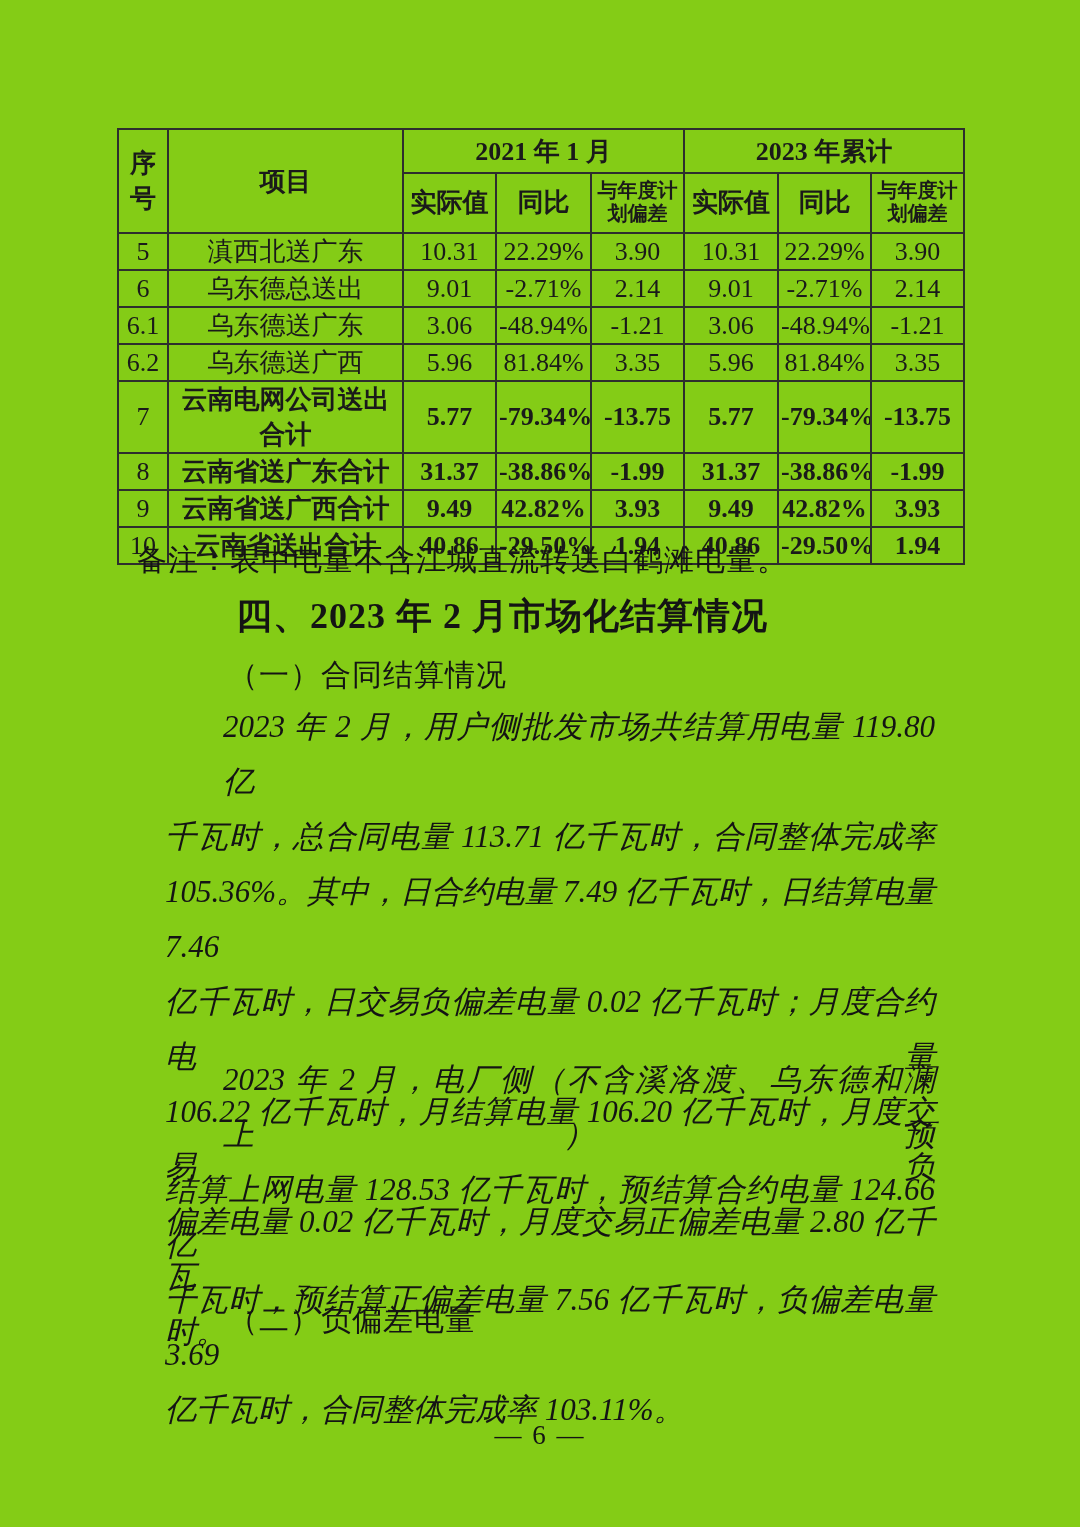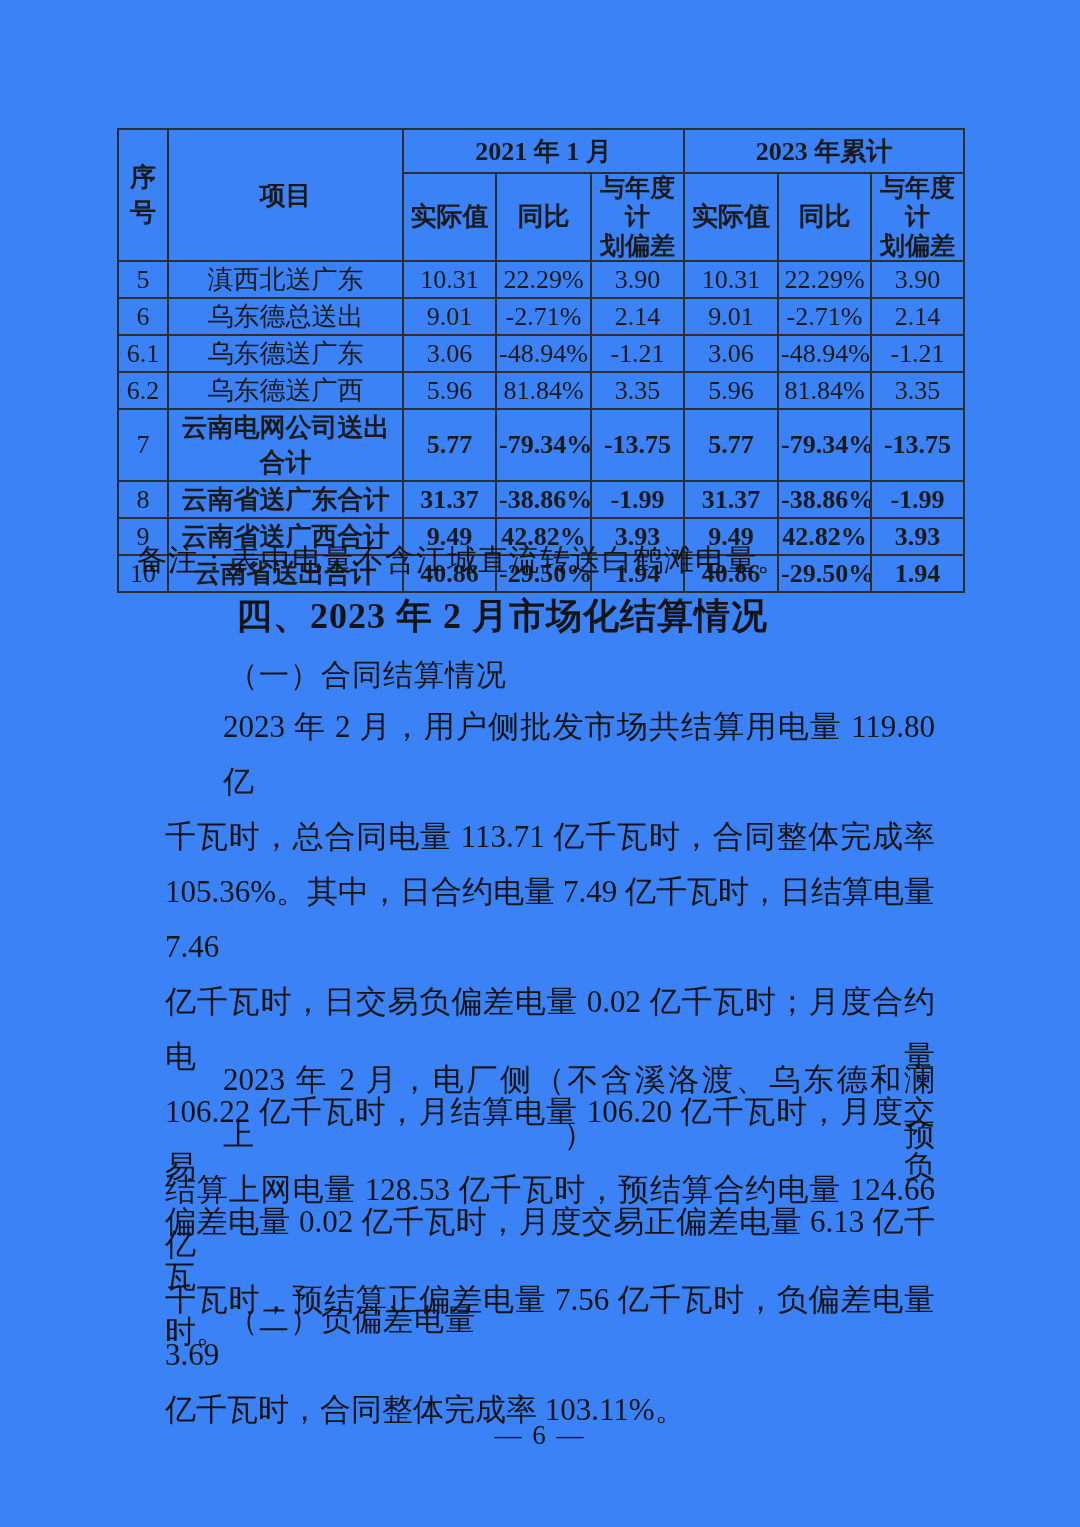--- a/index.html
+++ b/index.html
@@ -5,21 +5,21 @@
   html, body { margin: 0; padding: 0; }
   body {
     background: #e8e8e8;
     font-family: "Liberation Serif", "DejaVu Serif", serif;
   }
   .page {
     position: relative;
     width: 1080px;
     height: 1527px;
     margin: 0 auto;
-    background: #3b82f6;
+    background: #84cc16;
     color: #141414;
     overflow: hidden;
   }
 
   
   table.tbl {
     position: absolute;
     left: 117px;
     top: 128px;
     width: 846px;
@@ -33,21 +33,21 @@
     padding: 0 2px;
     text-align: center;
     vertical-align: middle;
     overflow: hidden;
     font-weight: normal;
   }
   .tbl thead th { font-weight: bold; }
   .tbl tr.r-group th { height: 42px; }
   .tbl tr.r-sub th { height: 58px; line-height: 1.15; }
   .tbl tbody tr { height: 37px; }
-  .th-dev { white-space: pre-line; font-size: 25px; }
+  .th-dev { white-space: pre-line; font-size: 20px; font-family: Liberation Mono, monospace; }
   .tbl tbody tr.bold-row td { font-weight: bold; }
   .tbl tbody tr.bold-row td.c-seq { font-weight: normal; }
 
   
   .note {
     position: absolute;
     left: 137px;
     top: 540px;
     font-size: 30px;
     letter-spacing: 1px;
@@ -77,21 +77,21 @@
     position: absolute;
     left: 165px;
     width: 770px;
     font-size: 31px;
     line-height: 55px;
   }
   .para1 { top: 699px; }
   .para2 { top: 1052px; }
   .para3 { top: 1349px; }
 
-  .line { width: 100%; }
+  .line { width: 100%; font-style: italic; }
   .line.fill { text-align: justify; text-align-last: justify; }
   .line.first { padding-left: 58px; width: 712px; }
   .line.last { text-align: left; text-align-last: left; }
 
   .pagenum {
     position: absolute;
     left: 0;
     top: 1420px;
     width: 1080px;
     text-align: center;
@@ -222,21 +222,21 @@
   <div class="h1">四、2023 年 2 月市场化结算情况</div>
 
   <div class="h2 h2-1">（一）合同结算情况</div>
 
   <div class="para para1">
     <div class="line first fill">2023 年 2 月，用户侧批发市场共结算用电量 119.80 亿</div>
     <div class="line fill">千瓦时，总合同电量 113.71 亿千瓦时，合同整体完成率</div>
     <div class="line fill">105.36%。其中，日合约电量 7.49 亿千瓦时，日结算电量 7.46</div>
     <div class="line fill">亿千瓦时，日交易负偏差电量 0.02 亿千瓦时；月度合约电量</div>
     <div class="line fill">106.22 亿千瓦时，月结算电量 106.20 亿千瓦时，月度交易负</div>
-    <div class="line fill">偏差电量 0.02 亿千瓦时，月度交易正偏差电量 6.13 亿千瓦</div>
+    <div class="line fill">偏差电量 0.02 亿千瓦时，月度交易正偏差电量 2.80 亿千瓦</div>
     <div class="line last">时。</div>
   </div>
 
   <div class="para para2">
     <div class="line first fill">2023 年 2 月，电厂侧（不含溪洛渡、乌东德和澜上）预</div>
     <div class="line fill">结算上网电量 128.53 亿千瓦时，预结算合约电量 124.66 亿</div>
     <div class="line fill">千瓦时，预结算正偏差电量 7.56 亿千瓦时，负偏差电量 3.69</div>
     <div class="line last">亿千瓦时，合同整体完成率 103.11%。</div>
   </div>
 

